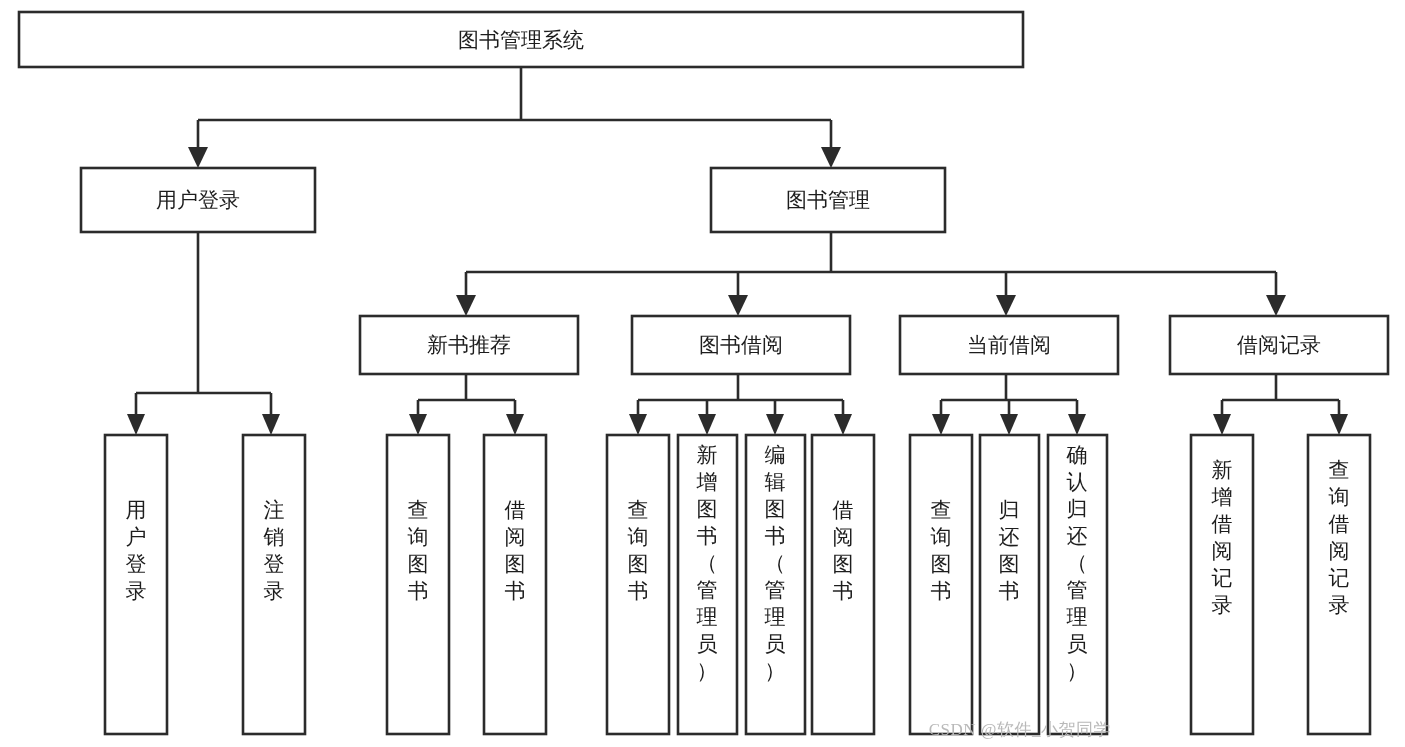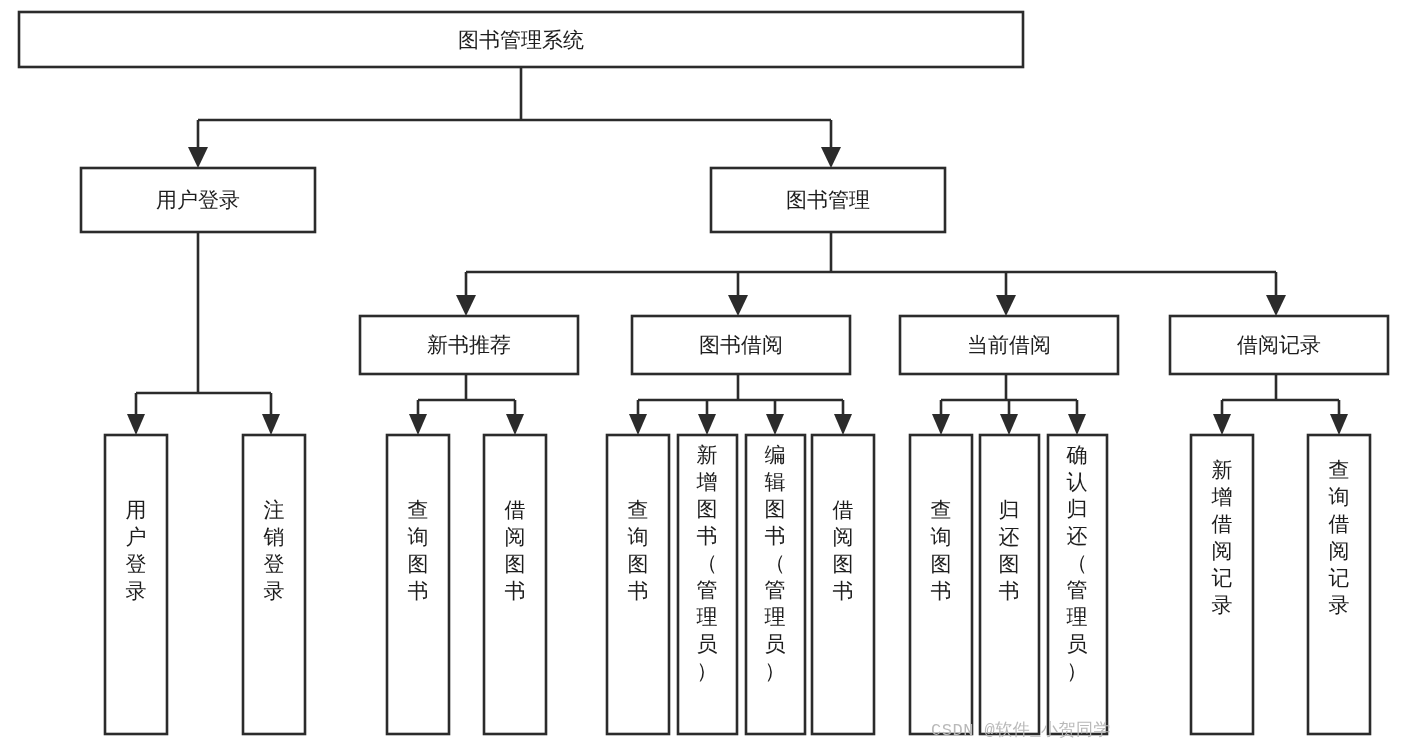--- a/index.html
+++ b/index.html
@@ -50,21 +50,21 @@
   .node-label-vertical {
     fill: #1d1d1d;
     font-family: "DejaVu Sans", "Liberation Sans", sans-serif;
     font-size: 21px;
     text-anchor: middle;
   }
   .watermark {
     position: absolute;
     right: 8px;
     bottom: 6px;
-    font-family: Liberation Mono, monospace;
+    font-family: Liberation Serif, serif;
     font-size: 17px;
     color: #b9b9b9;
     letter-spacing: 0.5px;
     white-space: nowrap;
     user-select: none;
   }
 </style>
 </head>
 <body>
 

